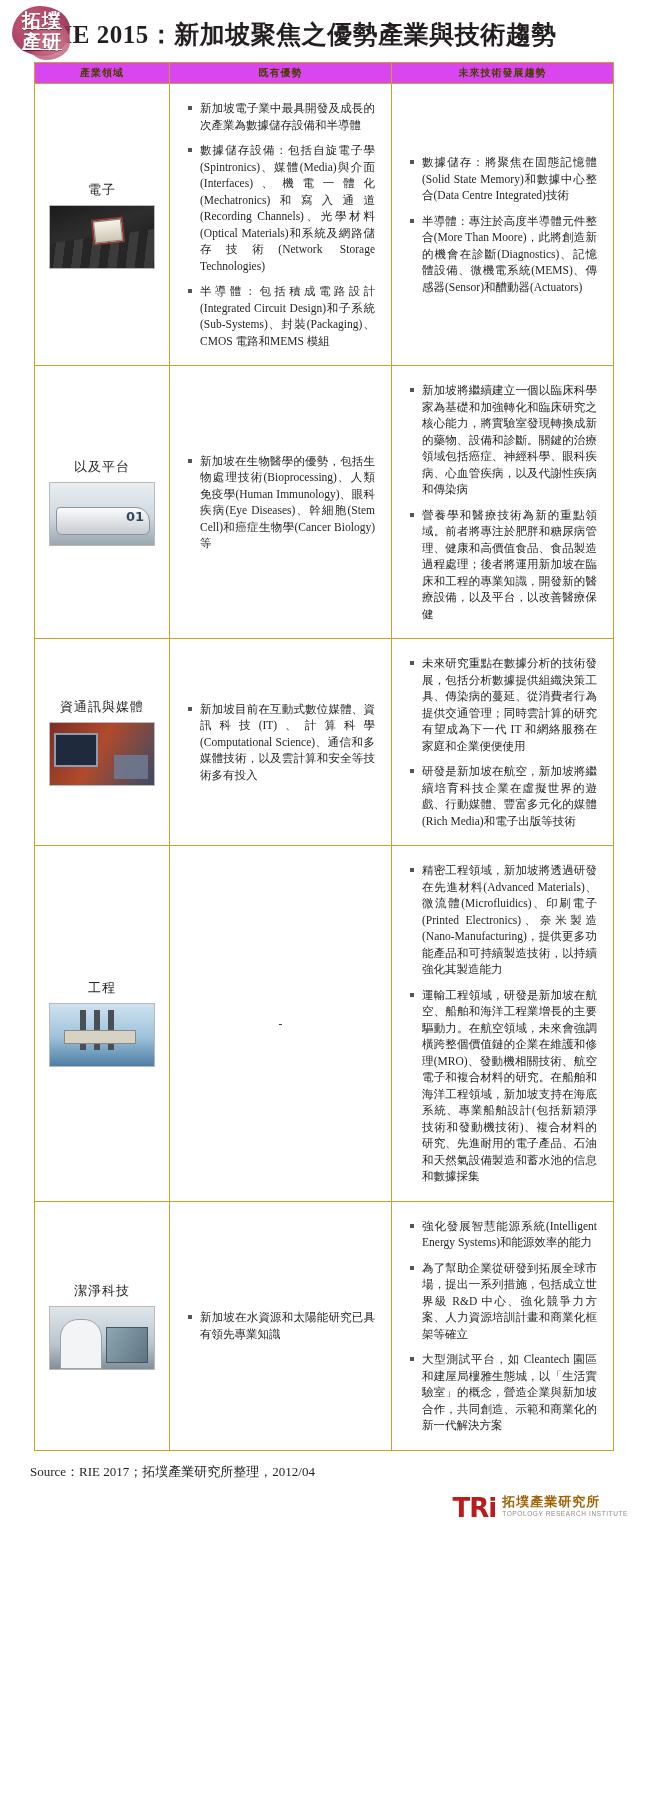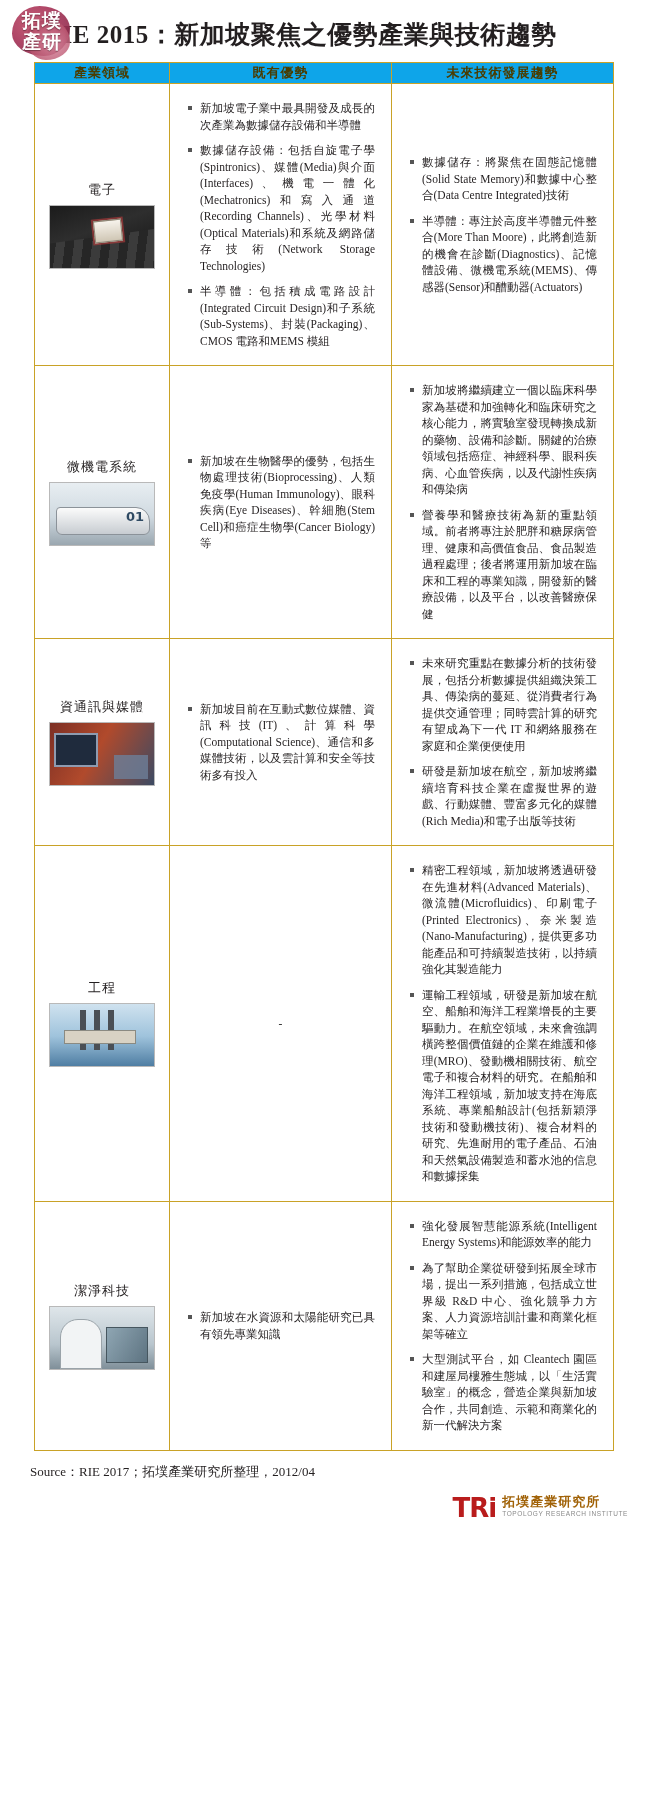--- a/index.html
+++ b/index.html
@@ -56,20 +56,21 @@
     width: 52px;
     height: 44px;
     color: #ffffff;
     font-family: "DejaVu Sans", sans-serif;
     font-weight: bold;
     font-size: 19px;
     line-height: 21px;
     letter-spacing: 1px;
     text-align: center;
     text-shadow: 0 1px 1px rgba(0,0,0,0.35);
+    text-decoration: underline;
   }
   
   .title-row {
     position: relative;
     height: 62px;
   }
   .doc-title {
     position: absolute;
     left: 44px;
     top: 18px;
@@ -85,23 +86,23 @@
     width: 580px;
     margin: 0 34px 0 34px;
     table-layout: fixed;
   }
   table.matrix th, table.matrix td {
     border: 1px solid #c9a227;
     vertical-align: middle;
     padding: 0;
   }
   thead th {
-    background: #0ea5e9;
+    background: #d946ef;
     color: #4a3c00;
-    font-size: 13px;
+    font-size: 10px;
     font-weight: bold;
     height: 20px;
     text-align: center;
     letter-spacing: 1px;
   }
   col.c1 { width: 135px; }
   col.c2 { width: 222px; }
   col.c3 { width: 222px; }
 
   td.sector {
@@ -346,21 +347,21 @@
         <td class="cellcol">
           <ul class="bullets">
             <li>數據儲存：將聚焦在固態記憶體(Solid State Memory)和數據中心整合(Data Centre Integrated)技術</li>
             <li>半導體：專注於高度半導體元件整合(More Than Moore)，此將創造新的機會在診斷(Diagnostics)、記憶體設備、微機電系統(MEMS)、傳感器(Sensor)和醩動器(Actuators)</li>
           </ul>
         </td>
       </tr>
 
       <tr>
         <td class="sector">
-          <div class="sector-label">微機電系統</div>
+          <div class="sector-label">以及平台</div>
           <div class="thumb th-bio"></div>
         </td>
         <td class="cellcol">
           <ul class="bullets">
             <li>新加坡在生物醫學的優勢，包括生物處理技術(Bioprocessing)、人類免疫學(Human Immunology)、眼科疾病(Eye Diseases)、幹細胞(Stem Cell)和癌症生物學(Cancer Biology)等</li>
           </ul>
         </td>
         <td class="cellcol">
           <ul class="bullets">
             <li>新加坡將繼續建立一個以臨床科學家為基礎和加強轉化和臨床研究之核心能力，將實驗室發現轉換成新的藥物、設備和診斷。關鍵的治療領域包括癌症、神經科學、眼科疾病、心血管疾病，以及代謝性疾病和傳染病</li>

